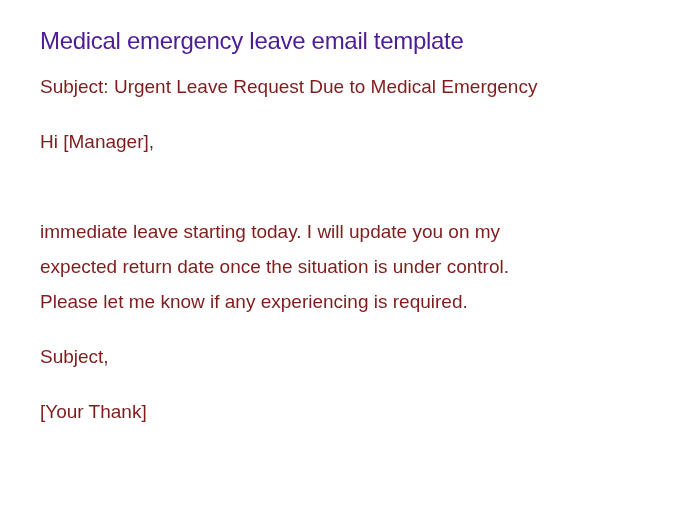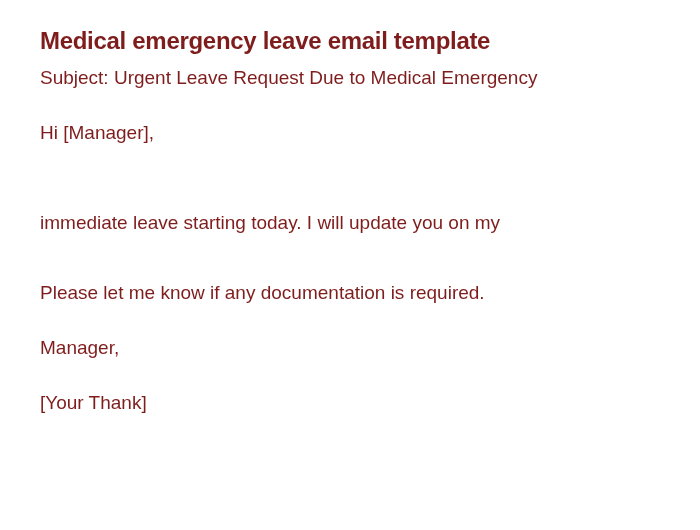--- a/index.html
+++ b/index.html
@@ -16,26 +16,26 @@
       font-family: "Liberation Sans", sans-serif;
     }
     .doc {
       position: absolute;
       left: 40px;
       top: 24px;
       width: 640px;
     }
     .title {
       font-family: "Liberation Sans", sans-serif;
-      font-weight: bold;
+      font-weight: normal;
       font-size: 24px;
       line-height: 34px;
-      margin: 0 0 3px 0;
+      margin: 0 0 12px 0;
       letter-spacing: -0.3px;
-      color: #7f1d1d;
+      color: #4c1d95;
     }
     .para {
       font-size: 19px;
       line-height: 35px;
       margin: 0 0 20px 0;
       color: #7f1d1d;
     }
     .para.subject {
       margin-top: -1px;
     }
@@ -46,21 +46,21 @@
 <div class="doc">
   <h1 class="title">Medical emergency leave email template</h1>
 
   <p class="para subject">Subject: Urgent Leave Request Due to Medical Emergency</p>
 
   <p class="para">Hi [Manager],</p>
 
   <p class="para">
     <br>
     <span>immediate leave starting today. I will update you on my</span><br>
-    <br>
-    <span>Please let me know if any documentation is required.</span>
+    <span>expected return date once the situation is under control.</span><br>
+    <span>Please let me know if any experiencing is required.</span>
   </p>
 
 
-  <p class="para">Manager,</p>
+  <p class="para">Subject,</p>
 
   <p class="para">[Your Thank]</p>
 </div>
 
 </body></html>

